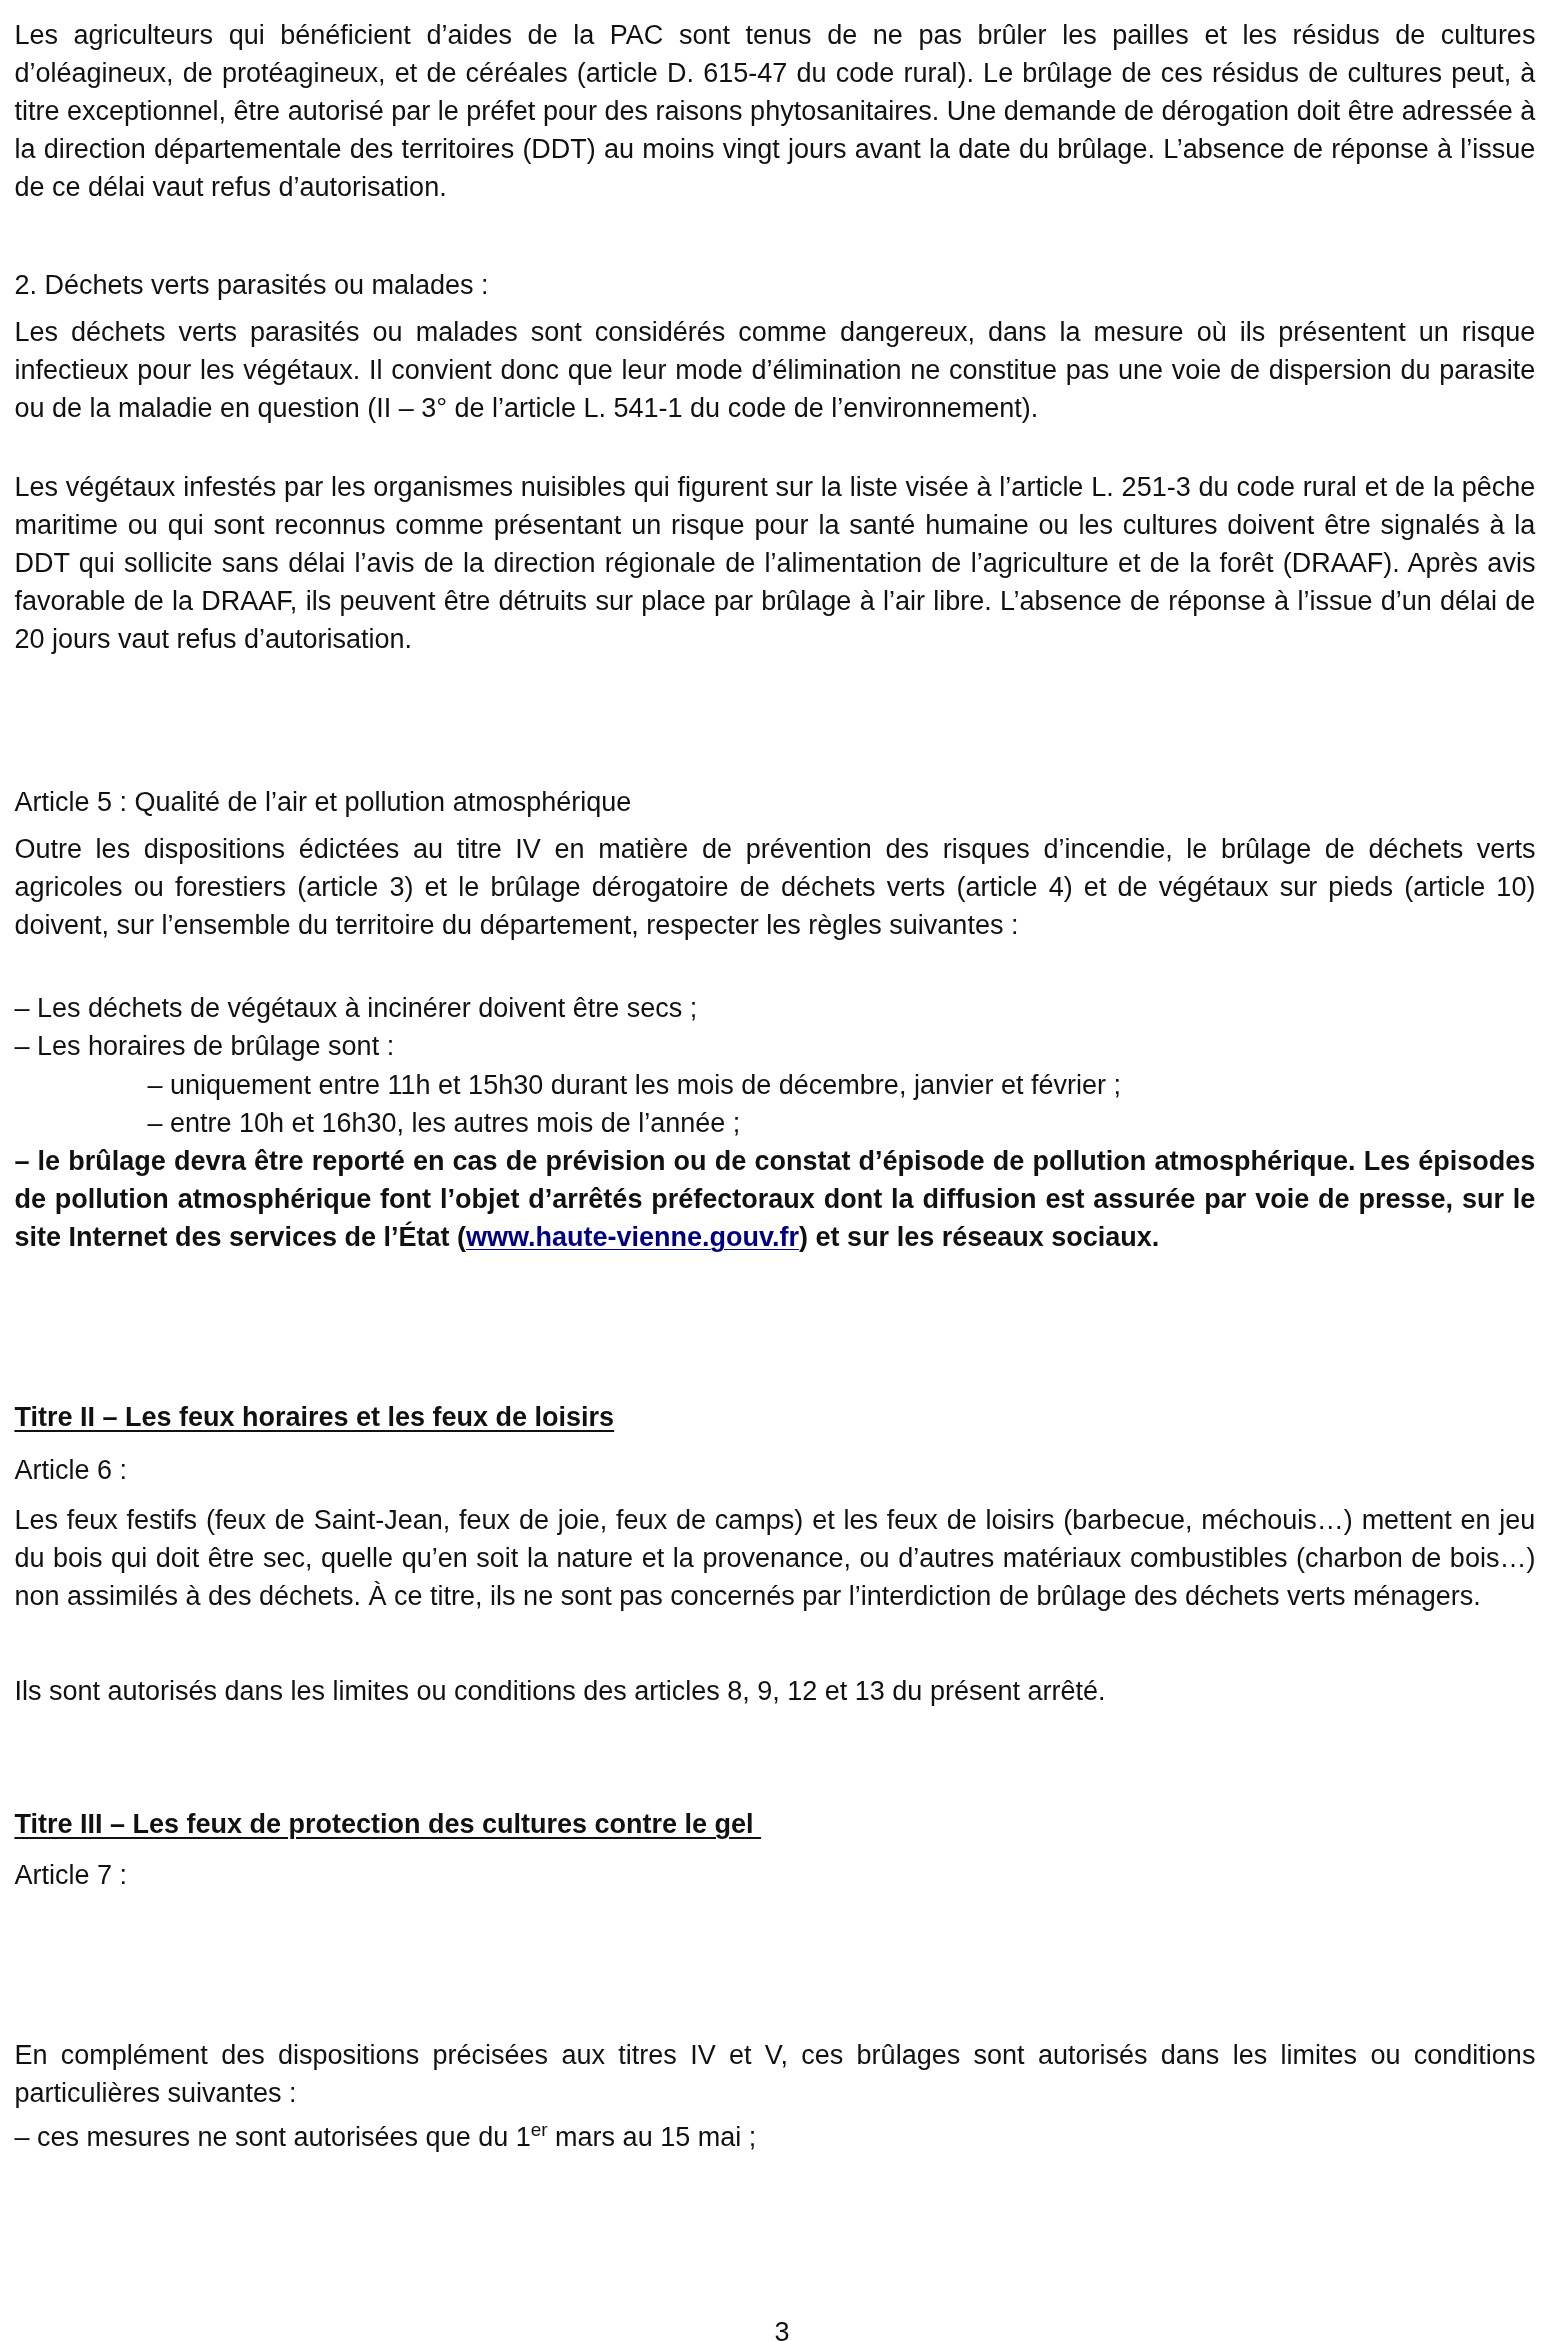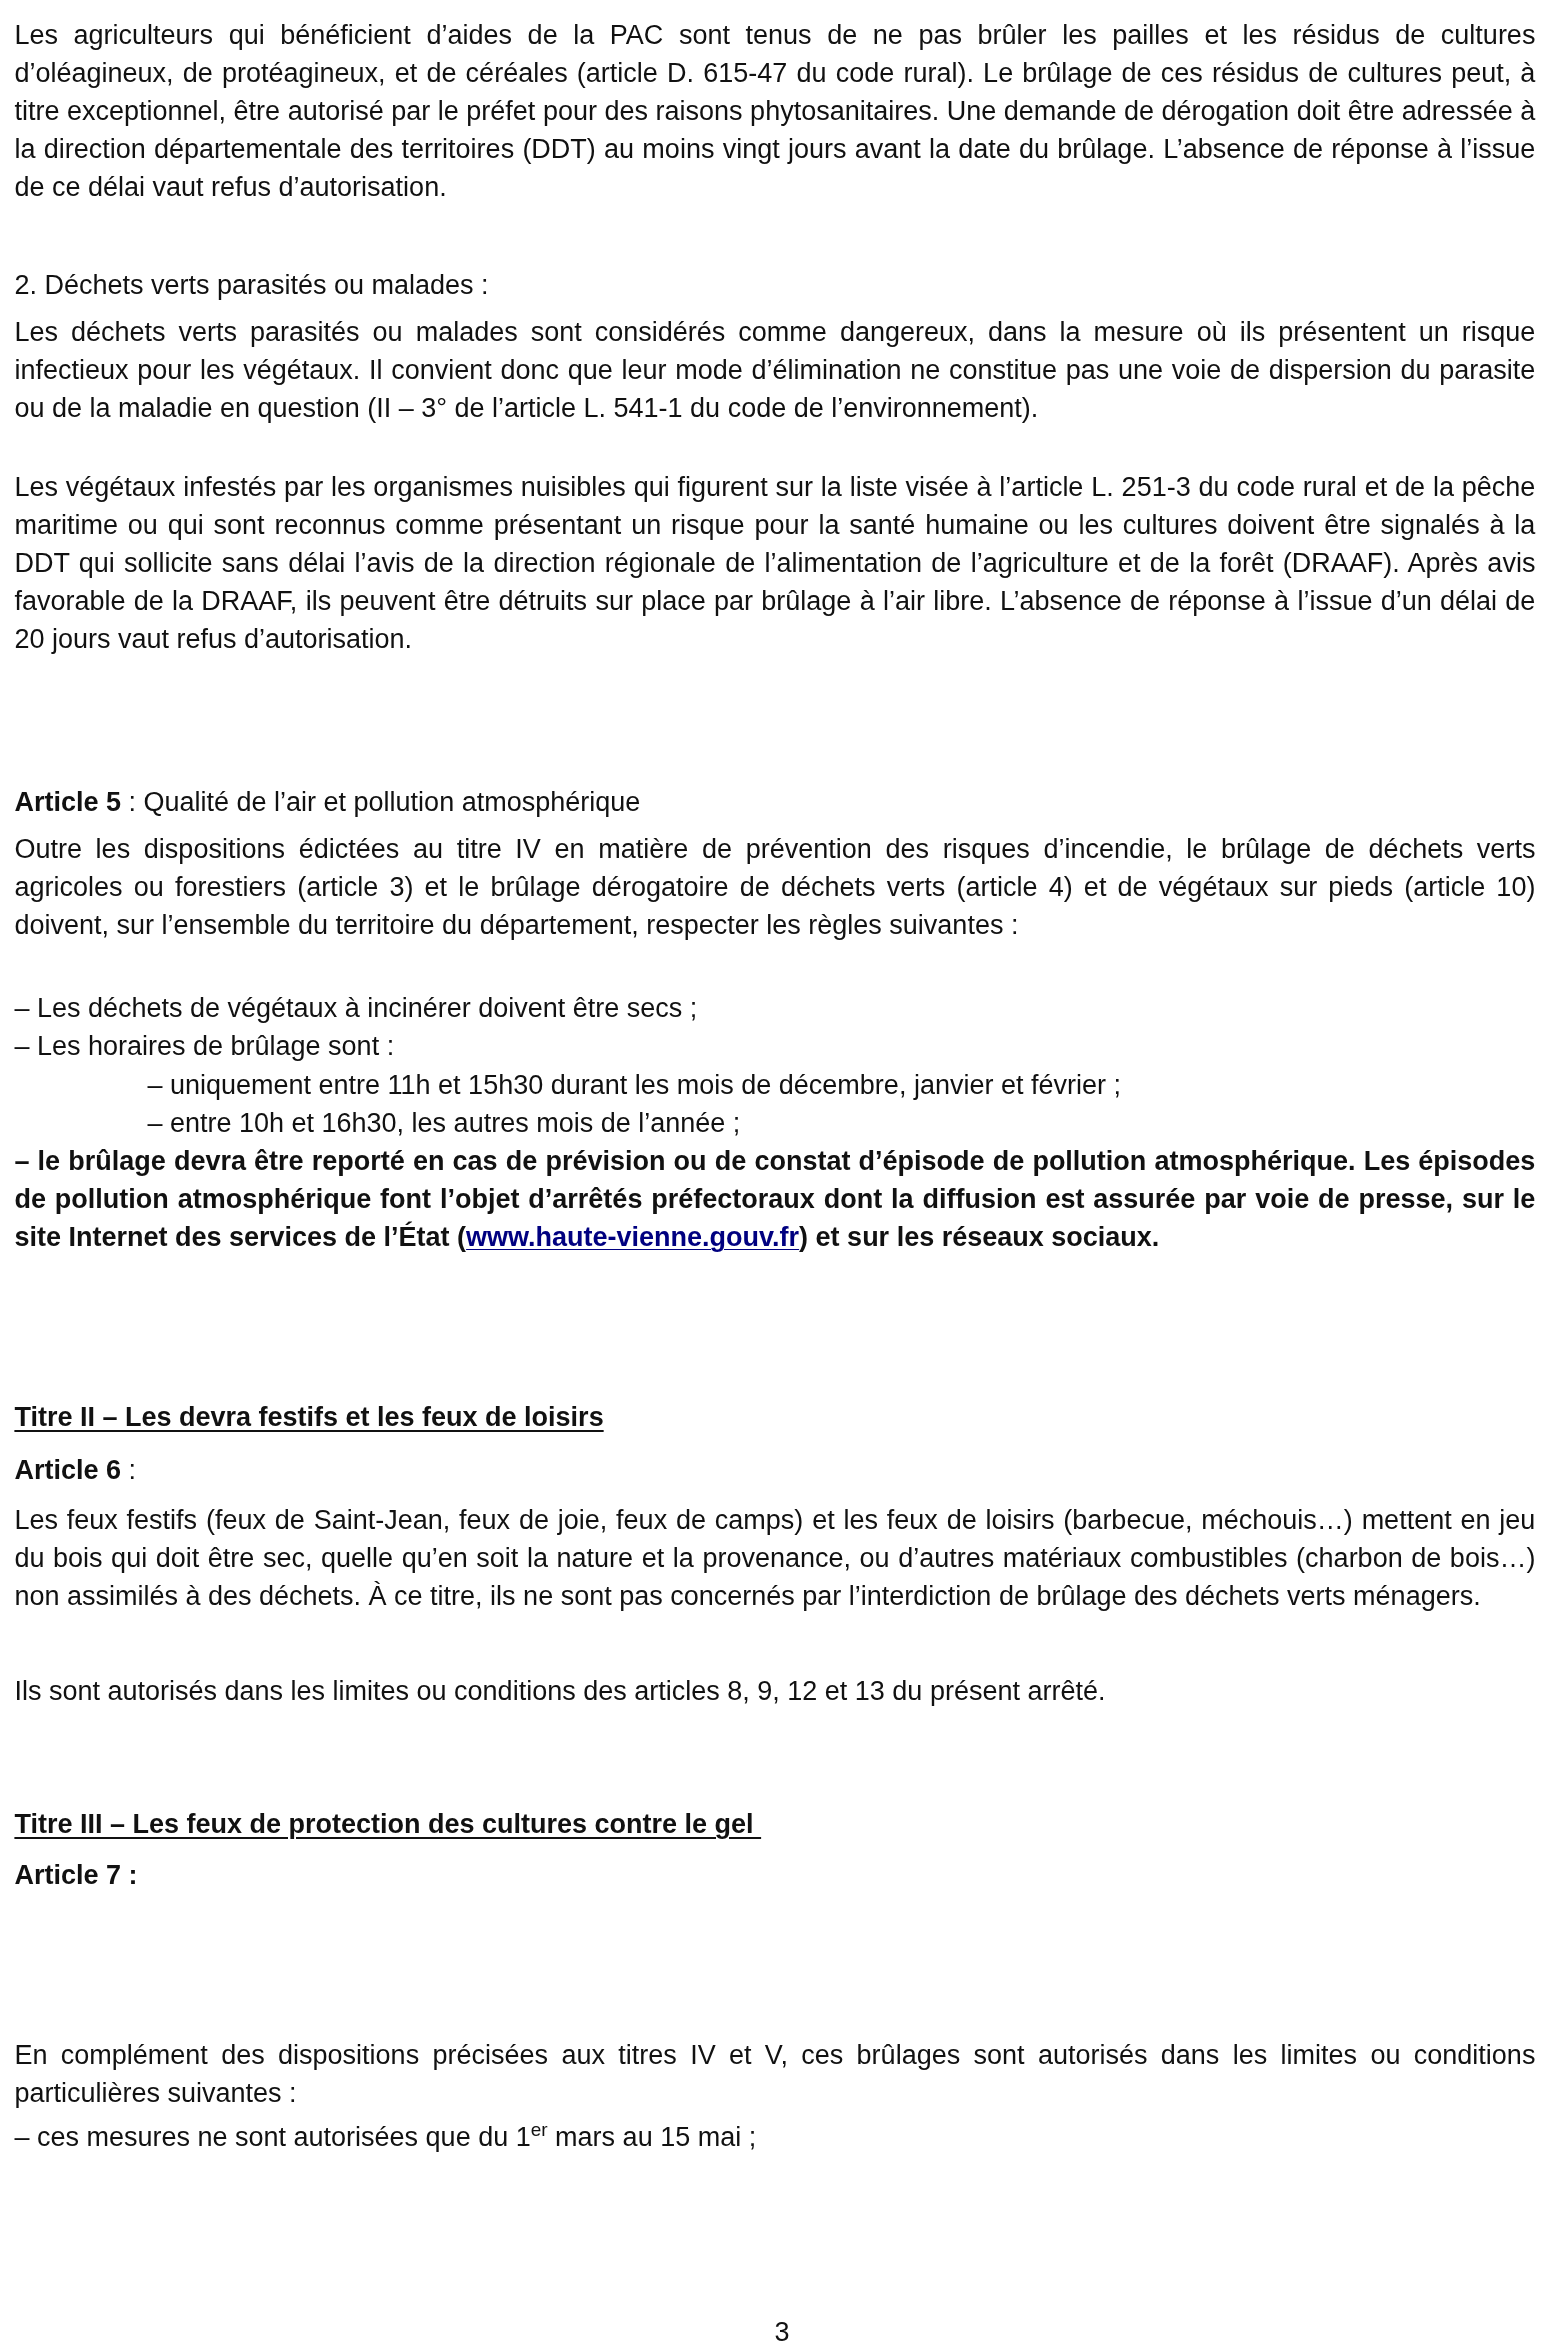--- a/index.html
+++ b/index.html
@@ -27,21 +27,21 @@
     left: 14.4px;
     width: 1521px;
     font-size: 27px;
     line-height: 38px;
     margin: 0;
   }
   .justify {
     text-align: justify;
     text-align-last: left;
   }
-  .bold { font-weight: bold; }
+  .bold { font-weight: normal; }
   .titre {
     font-weight: bold;
     text-decoration: underline;
     text-decoration-thickness: 2.2px;
     text-underline-offset: 4.3px;
     white-space: pre;
   }
   .indent { padding-left: 133px; }
   .link {
     color: #000080;
@@ -81,21 +81,21 @@
 
   <p class="block" style="top:977px;">– Les déchets de végétaux à incinérer doivent être secs ;</p>
   <p class="block" style="top:1015px;">– Les horaires de brûlage sont :</p>
   <p class="block indent" style="top:1054px;">– uniquement entre 11h et 15h30 durant les mois de décembre, janvier et février ;</p>
   <p class="block indent" style="top:1092px;">– entre 10h et 16h30, les autres mois de l’année ;</p>
 
   <p class="block justify" style="top:1130px;font-weight:bold;">
     <span>– le brûlage devra être reporté en cas de prévision ou de constat d’épisode de pollution atmosphérique. Les épisodes de pollution atmosphérique font l’objet d’arrêtés préfectoraux dont la diffusion est assurée par voie de presse, sur le site Internet des services de l’État (</span><a class="link" style="color: rgb(0, 0, 128);">www.haute-vienne.gouv.fr</a><span>) et sur les réseaux sociaux.</span>
   </p>
 
-  <p class="block" style="top:1386px;"><span class="titre">Titre II – Les devra festifs et les feux de loisirs</span></p>
+  <p class="block" style="top:1386px;"><span class="titre">Titre II – Les feux horaires et les feux de loisirs</span></p>
 
   <p class="block" style="top:1439px;">
     <span class="bold">Article 6</span><span> :</span>
   </p>
 
   <p class="block justify" style="top:1489px;">Les feux festifs (feux de Saint-Jean, feux de joie, feux de camps) et les feux de loisirs (barbecue, méchouis…) mettent en jeu du bois qui doit être sec, quelle qu’en soit la nature et la provenance, ou d’autres matériaux combustibles (charbon de bois…) non assimilés à des déchets. À ce titre, ils ne sont pas concernés par l’interdiction de brûlage des déchets verts ménagers.</p>
 
   <p class="block" style="top:1648px;margin-top:12px;">Ils sont autorisés dans les limites ou conditions des articles 8, 9, 12 et 13 du présent arrêté.</p>
 
   <p class="block" style="top:1793px;"><span class="titre">Titre III – Les feux de protection des cultures contre le gel </span></p>

